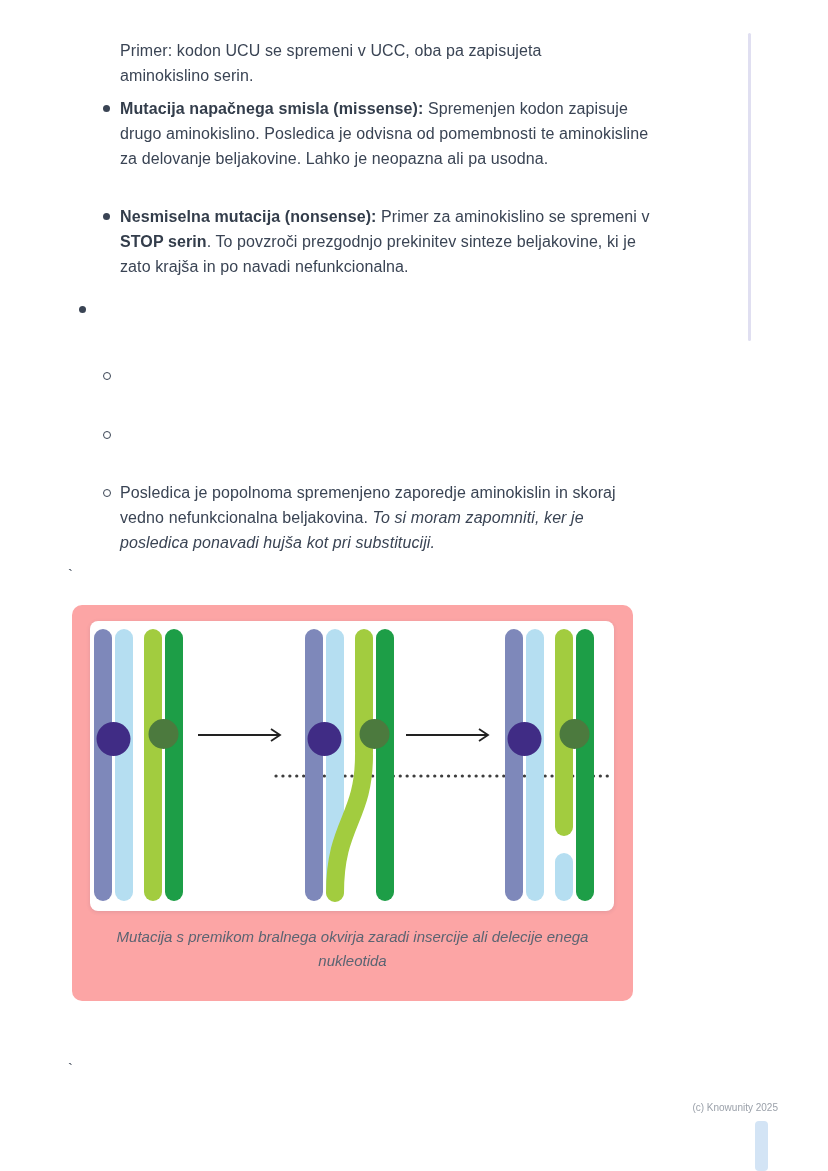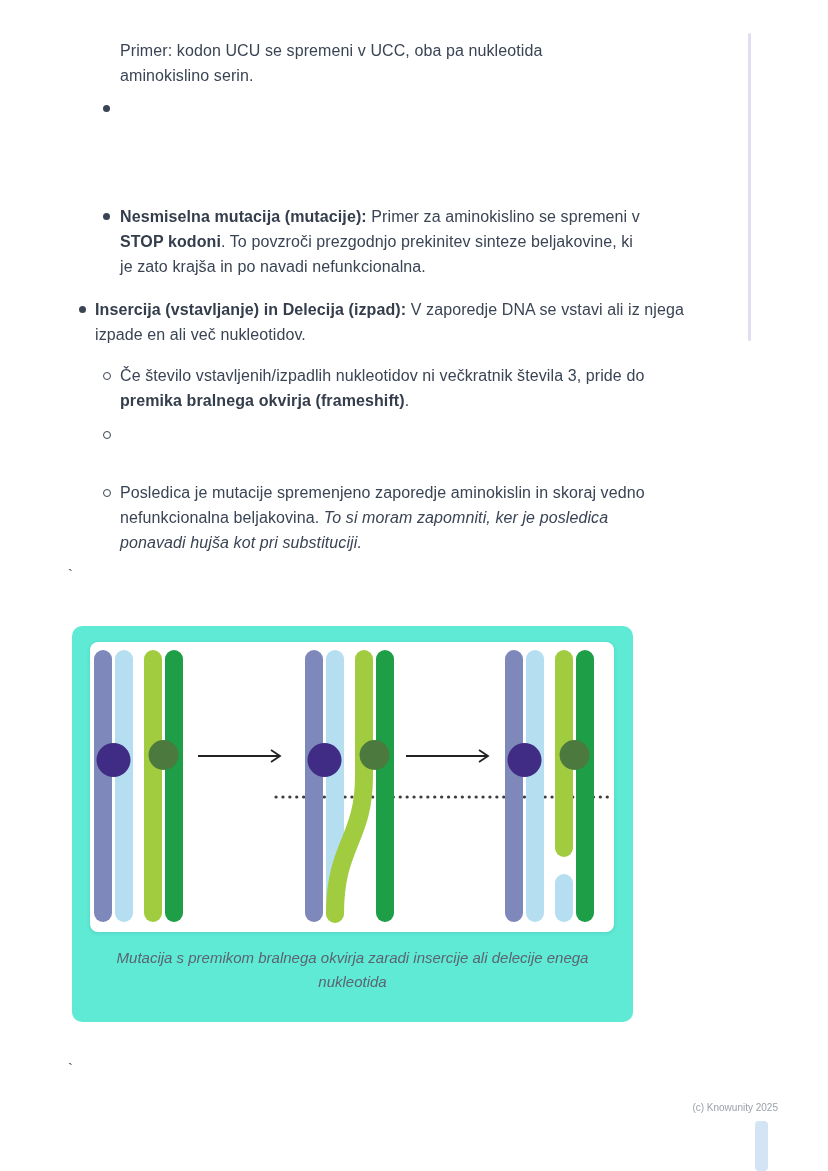--- a/index.html
+++ b/index.html
@@ -18,22 +18,22 @@
   .para-narrow .txt{max-width:460px;}
   .marker{position:absolute;top:9px;width:7px;height:7px;border-radius:50%;}
   .lvl1 > .marker{left:103px;}
   .lvl0 > .marker{left:79px;}
   .marker.disc{background:#3a4454;}
   .marker.circle{width:6px;height:6px;border:1.5px solid #3a4454;background:transparent;}
   .b{font-weight:700;color:#333d4b;}
   .i{font-style:italic;}
   .stray{position:absolute;font-size:15px;color:#3a4454;}
   .figure-card{
-    position:absolute;left:72px;top:626px;width:561px;height:396px;
-    background:#5eead4;border-radius:10px;
+    position:absolute;left:72px;top:605px;width:561px;height:396px;
+    background:#fca5a5;border-radius:10px;
   }
   .figure-panel{
     position:absolute;left:18px;top:16px;width:524px;height:290px;
     background:#ffffff;border-radius:8px;
     box-shadow:0 1px 4px rgba(30,50,90,.12);
   }
   .figure-caption{
     position:absolute;top:320px;left:18px;right:18px;text-align:center;
     font-style:italic;font-size:15px;line-height:24px;color:#5b6472;
   }
@@ -49,49 +49,48 @@
     position:absolute;left:755px;top:1121px;width:13px;height:50px;
     background:#d3e4f5;border-radius:4px;
   }
 </style>
 </head>
 <body>
 
 <div>
 
   <div class="item lvl1 para-narrow" style="top:38px">
-    <div class="txt"><span>Primer: kodon UCU se spremeni v UCC, oba pa nukleotida aminokislino serin.</span></div>
+    <div class="txt"><span>Primer: kodon UCU se spremeni v UCC, oba pa zapisujeta aminokislino serin.</span></div>
   </div>
 
   <div class="item lvl1" style="top:96px">
     <span class="marker disc"></span>
+    <div class="txt"><span class="b">Mutacija napačnega smisla (missense):</span><span> Spremenjen kodon zapisuje drugo aminokislino. Posledica je odvisna od pomembnosti te aminokisline za delovanje beljakovine. Lahko je neopazna ali pa usodna.</span></div>
   </div>
 
   <div class="item lvl1" style="top:204px">
     <span class="marker disc"></span>
-    <div class="txt"><span class="b">Nesmiselna mutacija (mutacije):</span><span> Primer za aminokislino se spremeni v </span><span class="b">STOP kodoni</span><span>. To povzroči prezgodnjo prekinitev sinteze beljakovine, ki je zato krajša in po navadi nefunkcionalna.</span></div>
+    <div class="txt"><span class="b">Nesmiselna mutacija (nonsense):</span><span> Primer za aminokislino se spremeni v </span><span class="b">STOP serin</span><span>. To povzroči prezgodnjo prekinitev sinteze beljakovine, ki je zato krajša in po navadi nefunkcionalna.</span></div>
   </div>
 
   <div class="item lvl0" style="top:297px">
     <span class="marker disc"></span>
-    <div class="txt"><span class="b">Insercija (vstavljanje) in Delecija (izpad):</span><span> V zaporedje DNA se vstavi ali iz njega izpade en ali več nukleotidov.</span></div>
   </div>
 
   <div class="item lvl1" style="top:363px">
     <span class="marker circle"></span>
-    <div class="txt"><span>Če število vstavljenih/izpadlih nukleotidov ni večkratnik števila 3, pride do </span><span class="b">premika bralnega okvirja (frameshift)</span><span>.</span></div>
   </div>
 
   <div class="item lvl1" style="top:422px">
     <span class="marker circle"></span>
   </div>
 
   <div class="item lvl1" style="top:480px">
     <span class="marker circle"></span>
-    <div class="txt"><span>Posledica je mutacije spremenjeno zaporedje aminokislin in skoraj vedno nefunkcionalna beljakovina. </span><span class="i">To si moram zapomniti, ker je posledica ponavadi hujša kot pri substituciji.</span></div>
+    <div class="txt"><span>Posledica je popolnoma spremenjeno zaporedje aminokislin in skoraj vedno nefunkcionalna beljakovina. </span><span class="i">To si moram zapomniti, ker je posledica ponavadi hujša kot pri substituciji.</span></div>
   </div>
 
   <div class="stray" style="left:68px;top:566px">`</div>
 
   <div class="figure-card">
     <div class="figure-panel">
       <svg width="524" height="290" viewBox="0 0 524 290">
 
         <line x1="186" y1="155" x2="518" y2="155" stroke-width="3.2" stroke-dasharray="0.1 6.8" stroke-linecap="round" stroke="#3d3d3d"></line>
 

